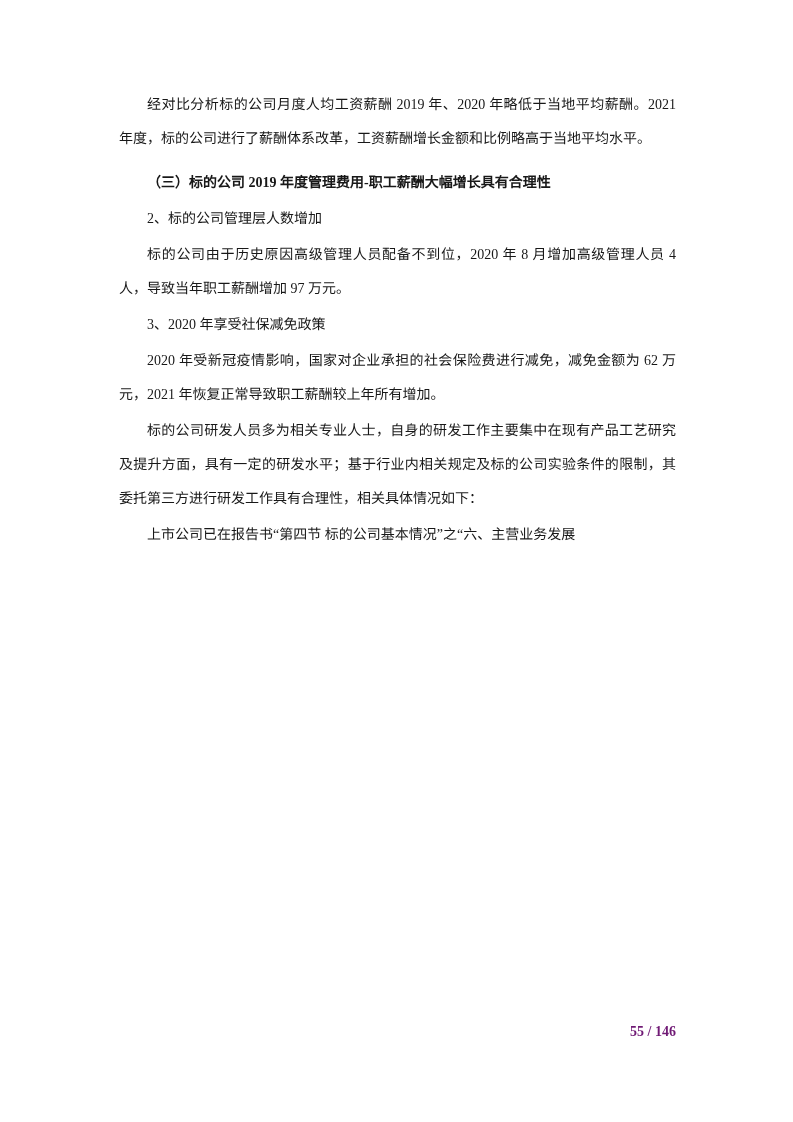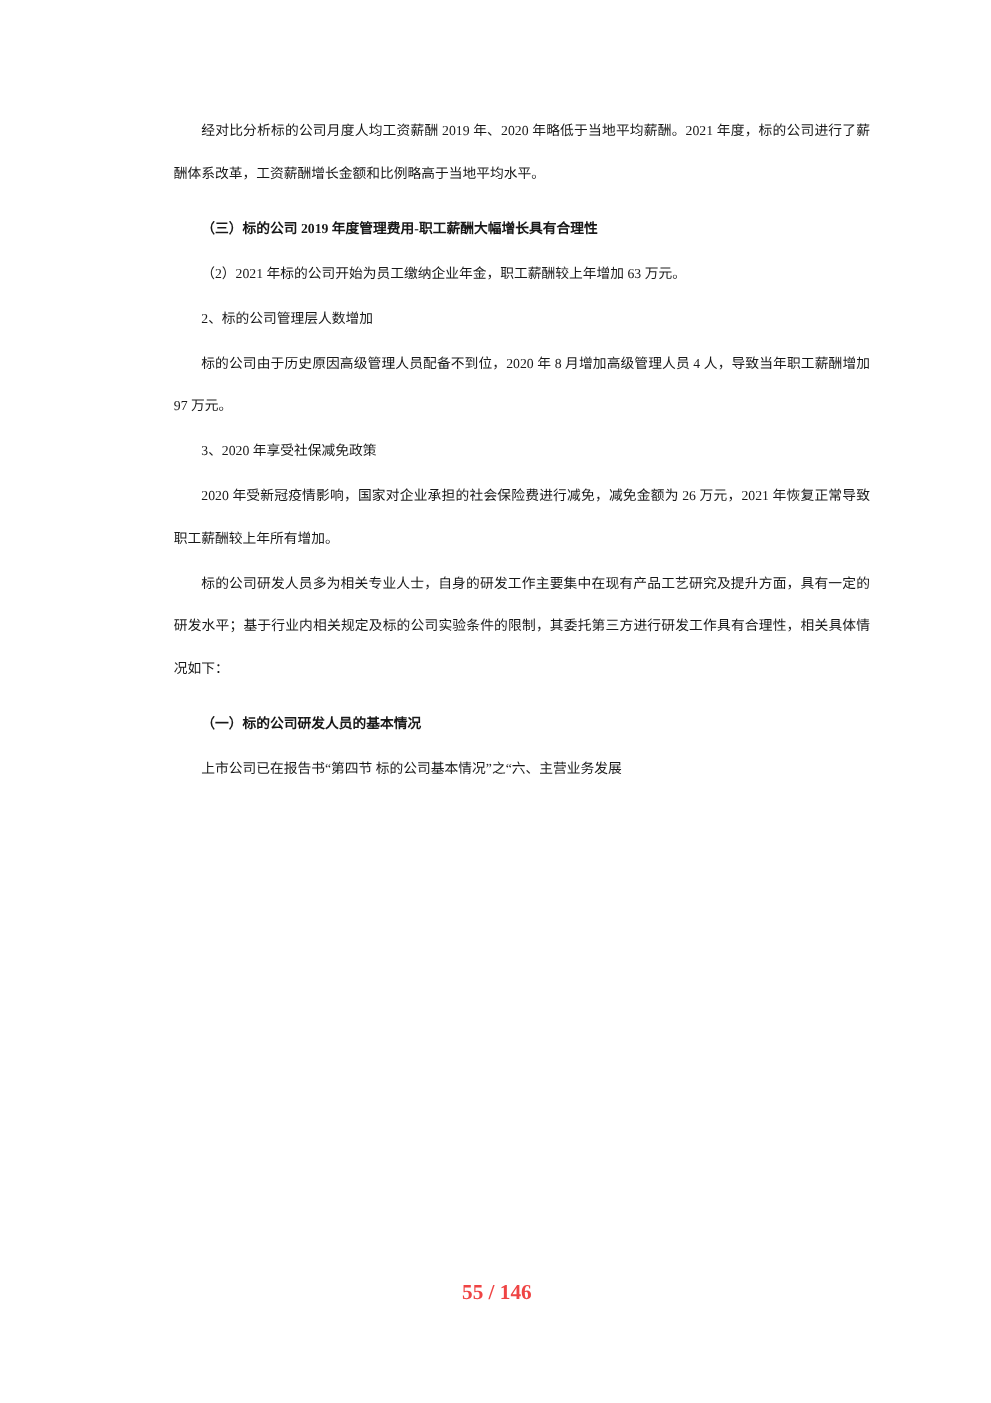--- a/index.html
+++ b/index.html
@@ -14,57 +14,54 @@
     background: #ffffff;
     overflow: hidden;
     font-family: "Liberation Serif", "DejaVu Serif", serif;
     color: #181818;
   }
   .content {
     position: absolute;
     left: 119px;
     top: 88px;
     width: 557px;
-    font-size: 11px;
+    font-size: 14px;
     line-height: 34px;
     text-align: justify;
-    margin-left: 20px;
   }
   .para {
     margin: 0 0 2px 0;
     text-indent: 2em;
     word-break: break-word;
   }
   .b {
     font-weight: bold;
   }
   .sp {
     margin-top: 10px;
   }
   .footer {
     position: absolute;
     top: 1024px;
     left: 119px;
     width: 557px;
-    text-align: center;
-    font-size: 17px;
+    text-align: right;
+    font-size: 14px;
     font-weight: bold;
-    color: #ef4444;
+    color: #701a75;
   }
 </style>
 </head>
 <body>
 
 <div class="page">
   <div class="content">
     <p class="para">经对比分析标的公司月度人均工资薪酬 2019 年、2020 年略低于当地平均薪酬。2021 年度，标的公司进行了薪酬体系改革，工资薪酬增长金额和比例略高于当地平均水平。</p>
     <p class="para b sp">（三）标的公司 2019 年度管理费用-职工薪酬大幅增长具有合理性</p>
-    <p class="para">（2）2021 年标的公司开始为员工缴纳企业年金，职工薪酬较上年增加 63 万元。</p>
     <p class="para">2、标的公司管理层人数增加</p>
     <p class="para">标的公司由于历史原因高级管理人员配备不到位，2020 年 8 月增加高级管理人员 4 人，导致当年职工薪酬增加 97 万元。</p>
     <p class="para">3、2020 年享受社保减免政策</p>
-    <p class="para">2020 年受新冠疫情影响，国家对企业承担的社会保险费进行减免，减免金额为 26 万元，2021 年恢复正常导致职工薪酬较上年所有增加。</p>
+    <p class="para">2020 年受新冠疫情影响，国家对企业承担的社会保险费进行减免，减免金额为 62 万元，2021 年恢复正常导致职工薪酬较上年所有增加。</p>
     <p class="para">标的公司研发人员多为相关专业人士，自身的研发工作主要集中在现有产品工艺研究及提升方面，具有一定的研发水平；基于行业内相关规定及标的公司实验条件的限制，其委托第三方进行研发工作具有合理性，相关具体情况如下：</p>
-    <p class="para b sp">（一）标的公司研发人员的基本情况</p>
     <p class="para">上市公司已在报告书“第四节 标的公司基本情况”之“六、主营业务发展</p>
   </div>
   <div class="footer">55 / 146</div>
 </div>
 
 </body></html>

